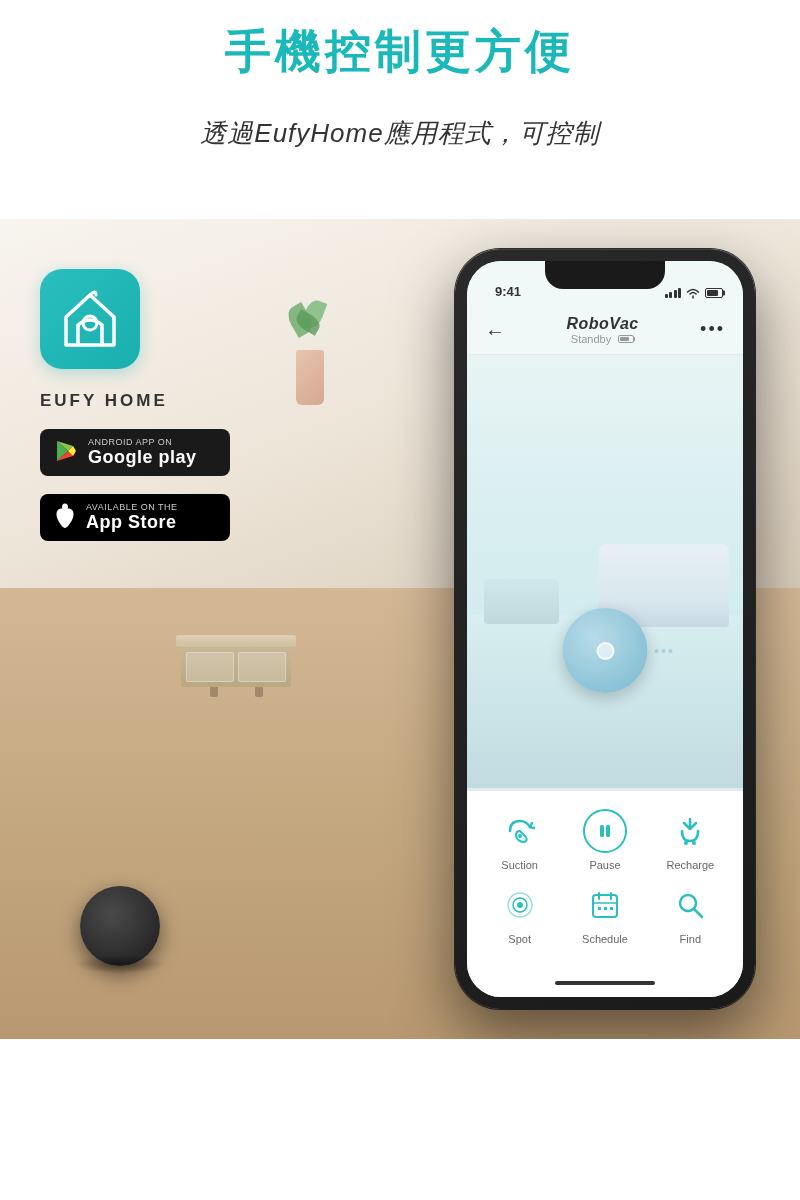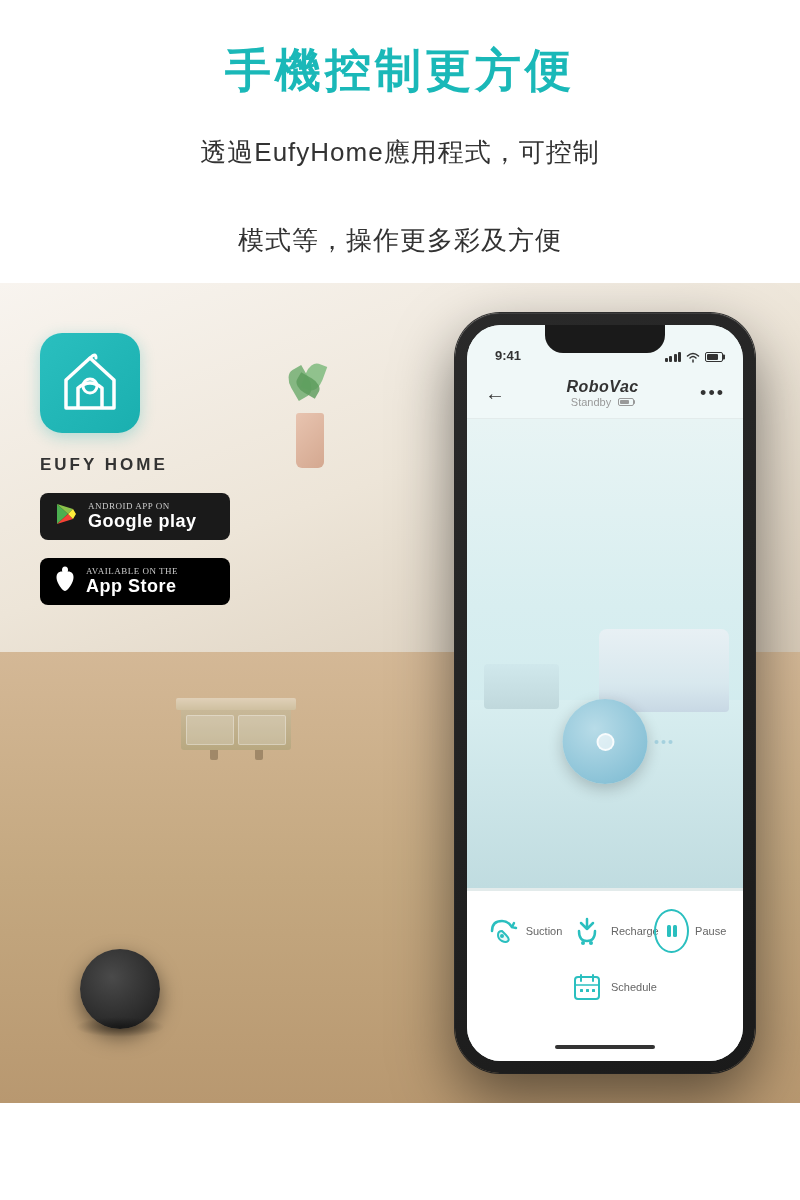--- a/index.html
+++ b/index.html
@@ -17,37 +17,38 @@
       min-height: 1200px;
       background: #ffffff;
       display: flex;
       flex-direction: column;
       align-items: center;
     }
 
     
     .header-section {
       width: 100%;
-      padding: 40px 60px 20px;
+      padding: 21px 60px 20px;
       text-align: center;
     }
 
     .main-title {
       font-size: 46px;
       font-weight: 900;
       color: #1ab8b8;
       letter-spacing: 4px;
       margin-bottom: 28px;
     }
 
     .subtitle-text {
       font-size: 26px;
       color: #333333;
       line-height: 1.7;
       letter-spacing: 1px;
+      font-style: italic;
     }
 
     
     .bg-section {
       width: 100%;
       position: relative;
       min-height: 820px;
       background: linear-gradient(180deg, #f5f0e8 0%, #e8dcc8 40%, #d4c4a0 100%);
       overflow: hidden;
     }
@@ -244,21 +245,20 @@
     .store-text-group {
       display: flex;
       flex-direction: column;
     }
 
     .store-small-text {
       font-size: 9px;
       color: #cccccc;
       letter-spacing: 0.5px;
       text-transform: uppercase;
-      font-family: Liberation Serif, serif;
     }
 
     .store-big-text {
       font-size: 18px;
       color: #ffffff;
       font-weight: 600;
       letter-spacing: 0.5px;
     }
 
     
@@ -490,21 +490,21 @@
     }
 
     .app-controls-row {
       display: flex;
       justify-content: space-around;
       margin-bottom: 12px;
     }
 
     .app-control-item {
       display: flex;
-      flex-direction: row;
+      flex-direction: column;
       align-items: center;
       gap: 6px;
       width: 72px;
     }
 
     .app-control-icon {
       width: 44px;
       height: 44px;
       border-radius: 50%;
       display: flex;
@@ -562,21 +562,20 @@
 </head>
 <body>
 
 <div class="page-container">
 
   <div class="header-section">
     <h1 class="main-title">手機控制更方便</h1>
     <p class="subtitle-text">
       <span>透過EufyHome應用程式，可控制</span><br>
       <br>
-      <span>模式等，操作更多彩及方便</span>
     </p>
   </div>
 
   <div class="bg-section">
 
     <div class="bg-room">
 
       <div class="floor"></div>
 
       <div class="vase-area" style="top:8%; left:35%;">
@@ -739,60 +738,79 @@
                     <path d="M8 18 Q8 8 18 8 Q24 8 28 14" stroke="#2abfbf" stroke-width="2.5" fill="none" stroke-linecap="round"></path>
                     <path d="M28 14 L30 10 M28 14 L32 15" stroke="#2abfbf" stroke-width="2.5" stroke-linecap="round"></path>
                     <path d="M18 18 Q18 18 22 22 Q26 26 24 28 Q22 30 18 28 Q14 26 14 22 Q14 18 18 18Z" stroke="#2abfbf" stroke-width="2" fill="rgba(42,191,191,0.1)"></path>
                     <circle cx="18" cy="23" r="2" fill="#2abfbf"></circle>
                   </svg>
                 </div>
                 <span class="app-control-label">Suction</span>
               </div>
 
               <div class="app-control-item">
+                <div class="icon-teal-circle">
+                  <svg width="20" height="20" viewBox="0 0 20 20">
+                    <rect x="5" y="4" width="4" height="12" rx="1.5" fill="#2abfbf"></rect>
+                    <rect x="11" y="4" width="4" height="12" rx="1.5" fill="#2abfbf"></rect>
+                  </svg>
+                </div>
+                <span class="app-control-label">Pause</span>
+              </div>
+
+              <div class="app-control-item">
                 <div class="app-control-icon">
                   <svg width="36" height="36" viewBox="0 0 36 36">
                     <path d="M18 6 L18 16 M18 16 L12 10 M18 16 L24 10" stroke="#2abfbf" stroke-width="2.5" fill="none" stroke-linecap="round" stroke-linejoin="round"></path>
                     <path d="M10 18 Q10 28 18 28 Q26 28 26 18" stroke="#2abfbf" stroke-width="2.5" fill="none" stroke-linecap="round"></path>
                     <circle cx="14" cy="30" r="2" fill="#2abfbf"></circle>
                     <circle cx="22" cy="30" r="2" fill="#2abfbf"></circle>
                   </svg>
                 </div>
                 <span class="app-control-label">Recharge</span>
               </div>
+            </div>
+
+            <div class="app-controls-row">
 
               <div class="app-control-item">
-                <div class="icon-teal-circle">
-                  <svg width="20" height="20" viewBox="0 0 20 20">
-                    <rect x="5" y="4" width="4" height="12" rx="1.5" fill="#2abfbf"></rect>
-                    <rect x="11" y="4" width="4" height="12" rx="1.5" fill="#2abfbf"></rect>
+                <div class="app-control-icon">
+                  <svg width="36" height="36" viewBox="0 0 36 36">
+                    <circle cx="18" cy="18" r="3" fill="#2abfbf"></circle>
+                    <circle cx="18" cy="18" r="7" stroke="#2abfbf" stroke-width="1.5" fill="none"></circle>
+                    <circle cx="18" cy="18" r="12" stroke="#2abfbf" stroke-width="1.5" fill="none" opacity="0.5"></circle>
                   </svg>
                 </div>
-                <span class="app-control-label">Pause</span>
-              </div>
-            </div>
-
-            <div class="app-controls-row">
-
+                <span class="app-control-label">Spot</span>
+              </div>
 
               <div class="app-control-item">
                 <div class="app-control-icon">
                   <svg width="36" height="36" viewBox="0 0 36 36">
                     <rect x="6" y="8" width="24" height="22" rx="3" stroke="#2abfbf" stroke-width="2" fill="none"></rect>
                     <line x1="12" y1="6" x2="12" y2="12" stroke="#2abfbf" stroke-width="2" stroke-linecap="round"></line>
                     <line x1="24" y1="6" x2="24" y2="12" stroke="#2abfbf" stroke-width="2" stroke-linecap="round"></line>
                     <line x1="6" y1="16" x2="30" y2="16" stroke="#2abfbf" stroke-width="1.5"></line>
                     <rect x="11" y="20" width="3" height="3" fill="#2abfbf" rx="0.5"></rect>
                     <rect x="17" y="20" width="3" height="3" fill="#2abfbf" rx="0.5"></rect>
                     <rect x="23" y="20" width="3" height="3" fill="#2abfbf" rx="0.5"></rect>
                   </svg>
                 </div>
                 <span class="app-control-label">Schedule</span>
               </div>
 
+              <div class="app-control-item">
+                <div class="app-control-icon">
+                  <svg width="36" height="36" viewBox="0 0 36 36">
+                    <circle cx="16" cy="16" r="8" stroke="#2abfbf" stroke-width="2.5" fill="none"></circle>
+                    <line x1="22" y1="22" x2="30" y2="30" stroke="#2abfbf" stroke-width="2.5" stroke-linecap="round"></line>
+                  </svg>
+                </div>
+                <span class="app-control-label">Find</span>
+              </div>
             </div>
           </div>
 
           <div class="home-indicator">
             <div class="home-bar"></div>
           </div>
 
         </div>
       </div>
     </div>

